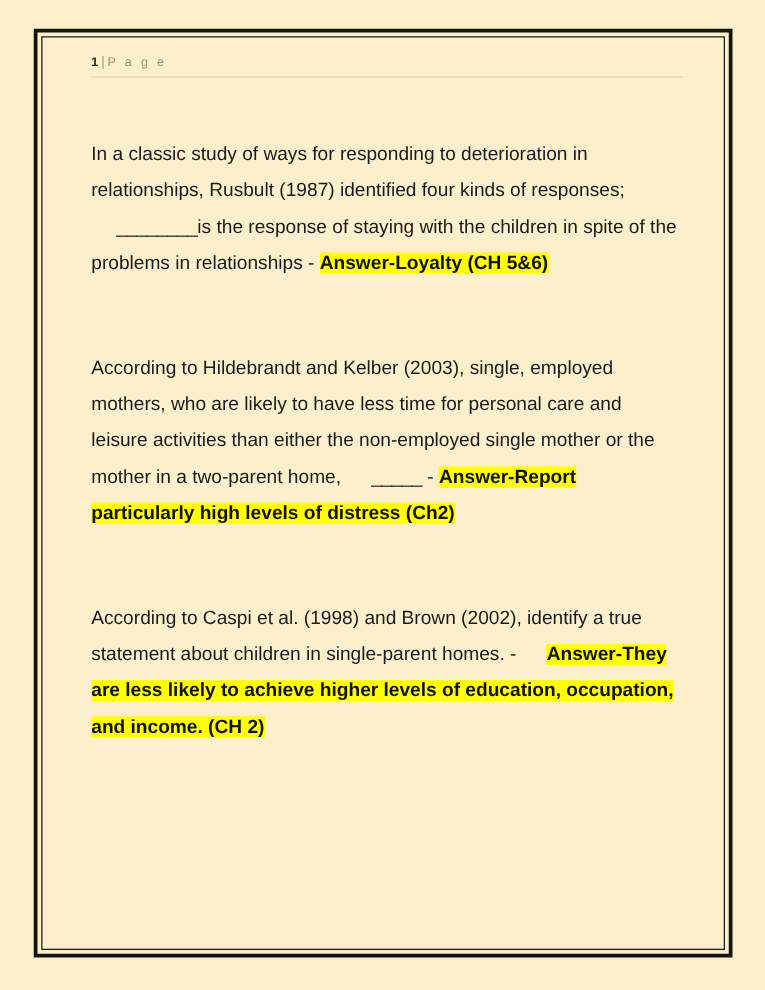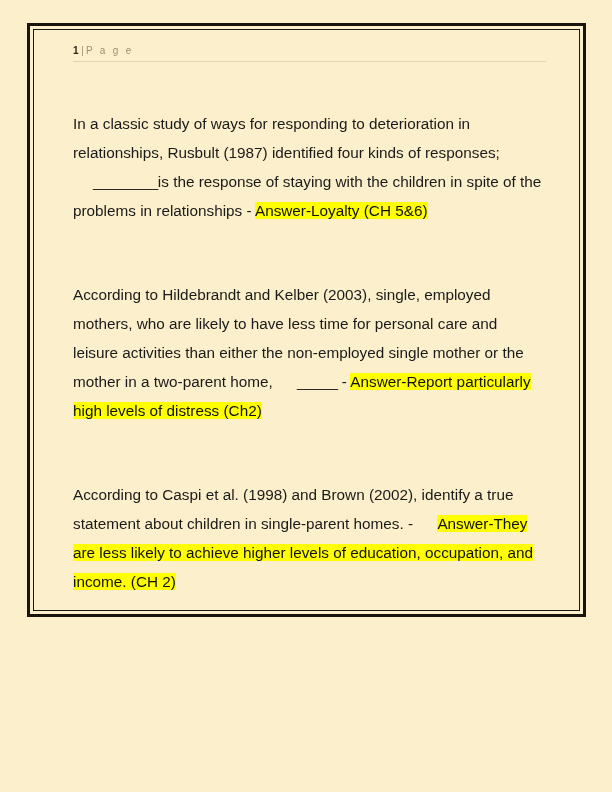--- a/index.html
+++ b/index.html
@@ -12,21 +12,21 @@
     background: #fcefcb;
     font-family: "Liberation Sans", sans-serif;
     overflow: hidden;
   }
 
   .page {
     position: absolute;
     left: 27px;
     top: 23px;
     width: 559px;
-    height: 594px;
+    height: 743px;
     box-sizing: border-box;
     border: 3px solid #17150e;
     background: #fcefcb;
   }
   .page-inner {
     position: absolute;
     left: 3px;
     top: 3px;
     right: 3px;
     bottom: 3px;
@@ -93,20 +93,21 @@
     max-width: 480px;
     text-align: left;
   }
   .qa-item:last-child {
     margin-bottom: 12px;
   }
   .hl {
     background: #ffff00;
     color: #111111;
     box-decoration-break: clone;
+    font-weight: bold;
     -webkit-box-decoration-break: clone;
   }
   .blank {
     text-decoration: none;
     letter-spacing: -0.4px;
     margin-left: 20px;
   }
 </style>
 </head>
 <body>

